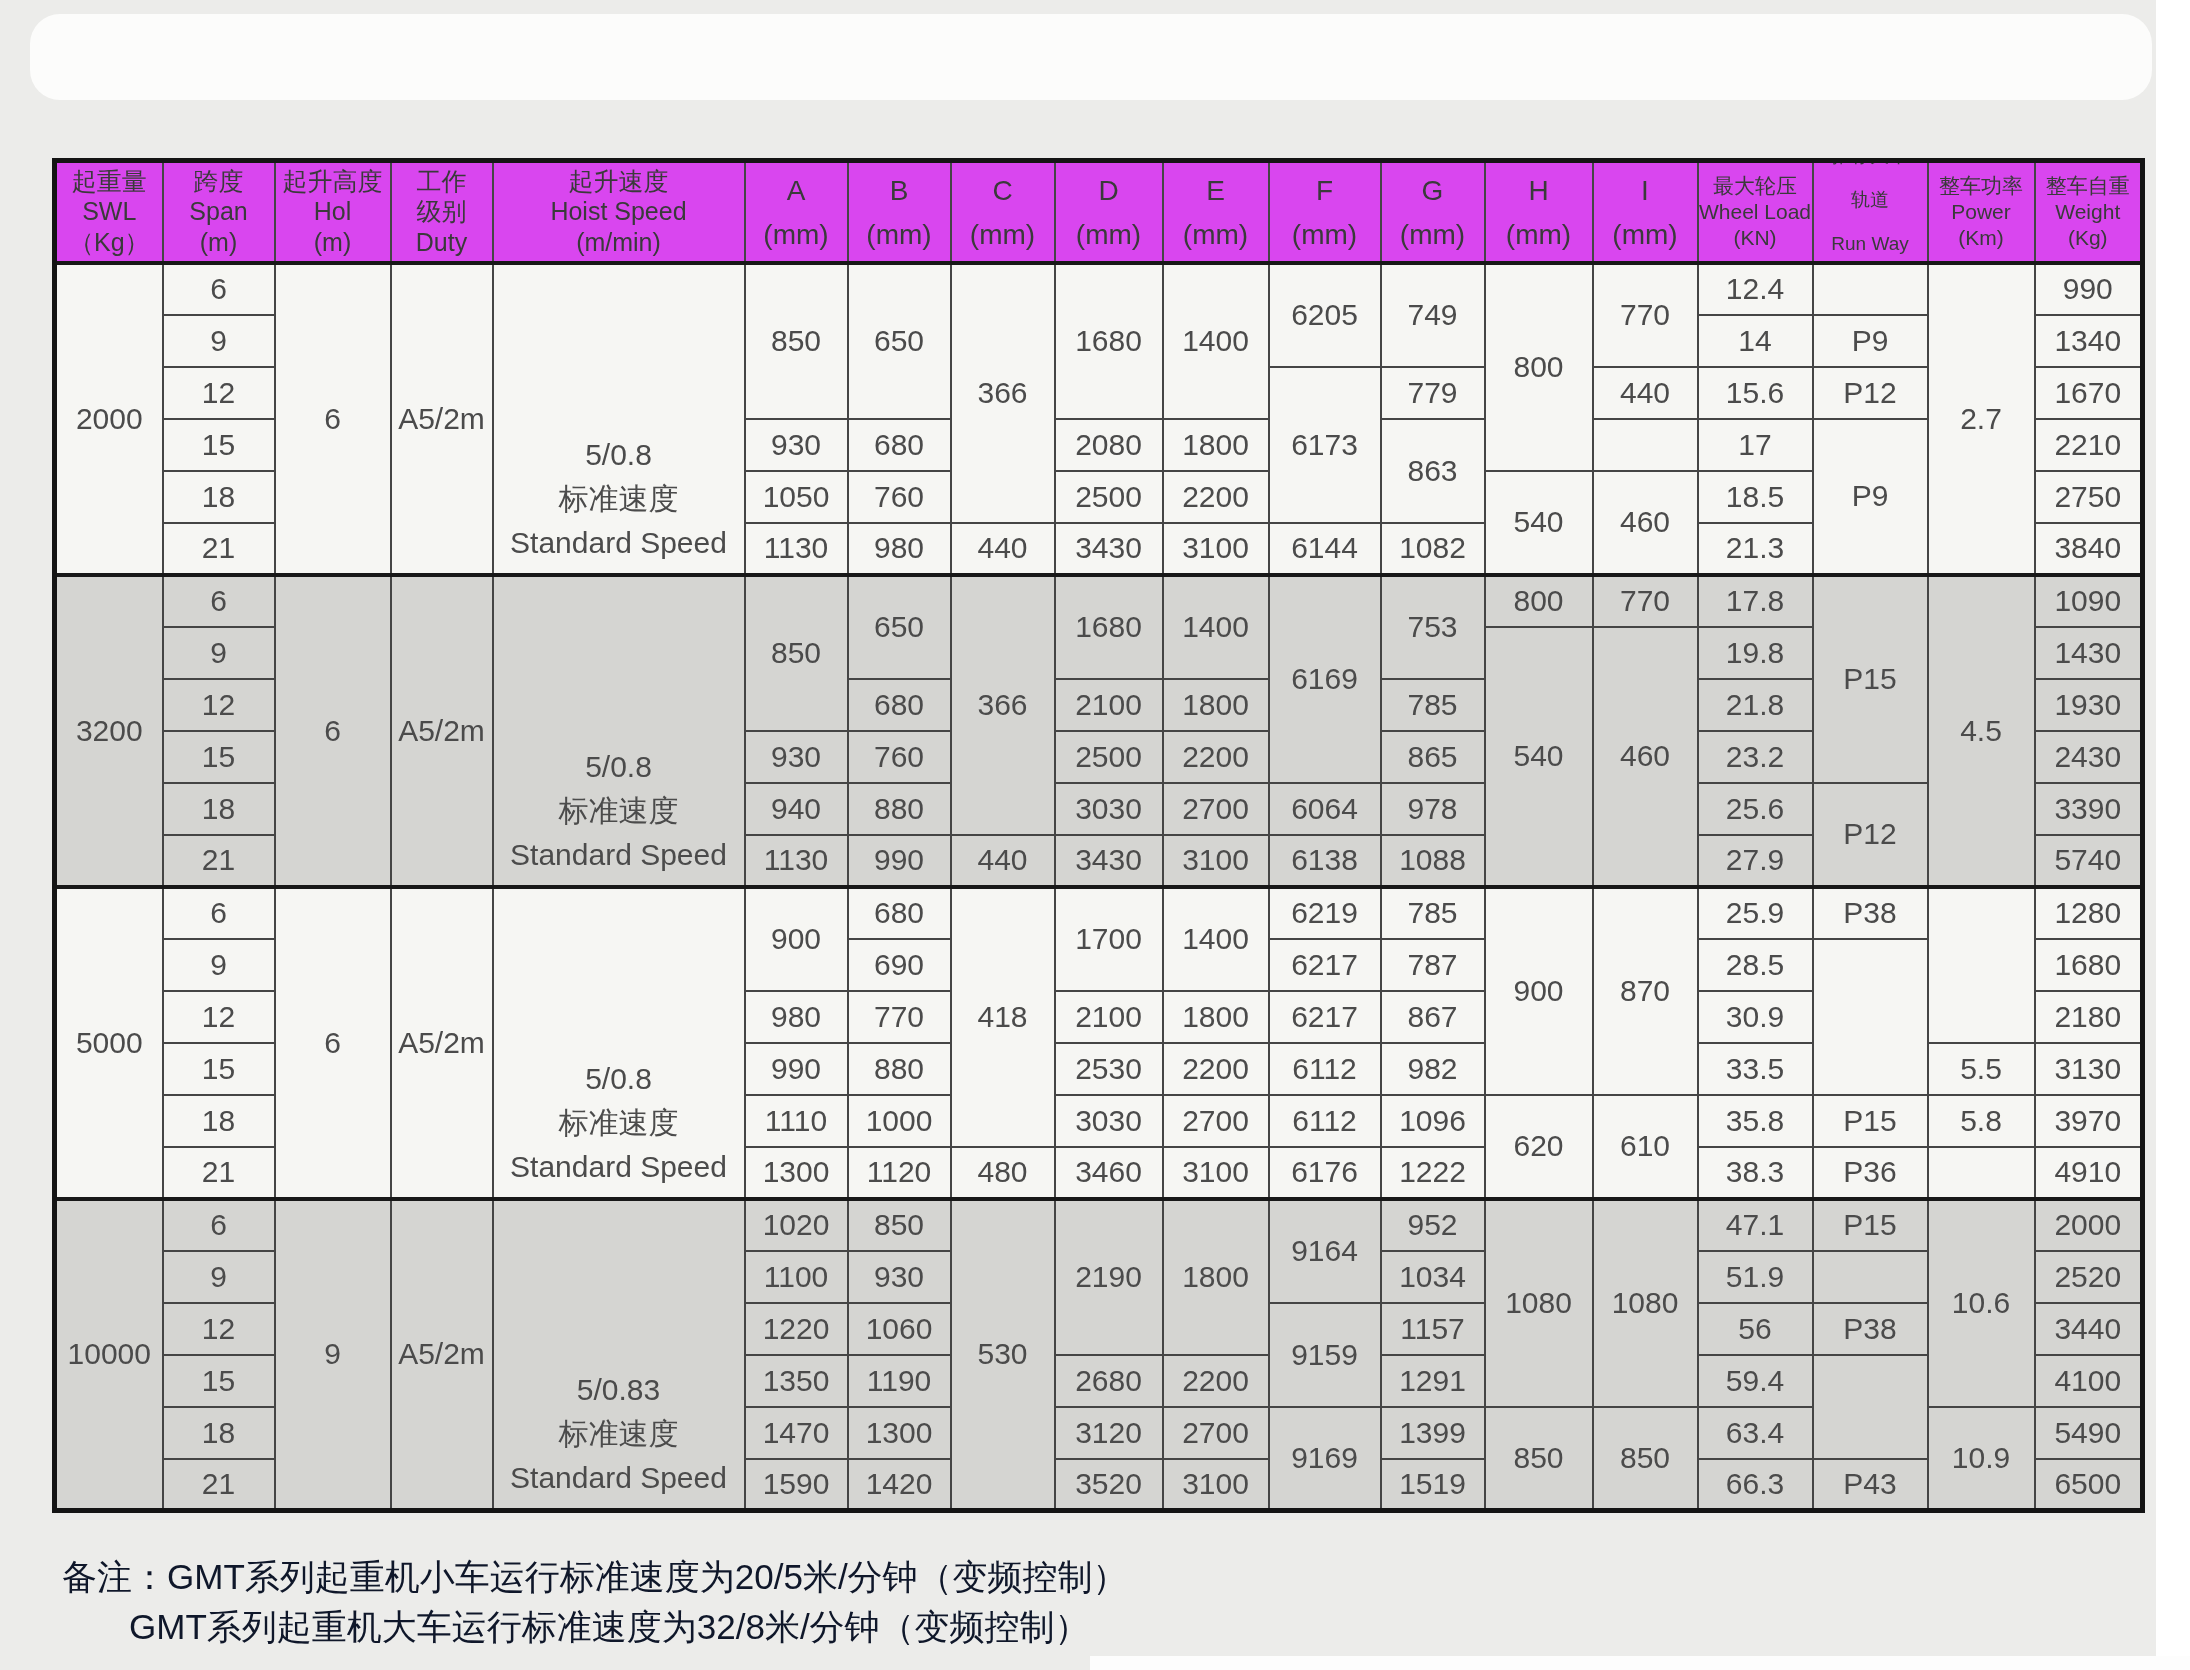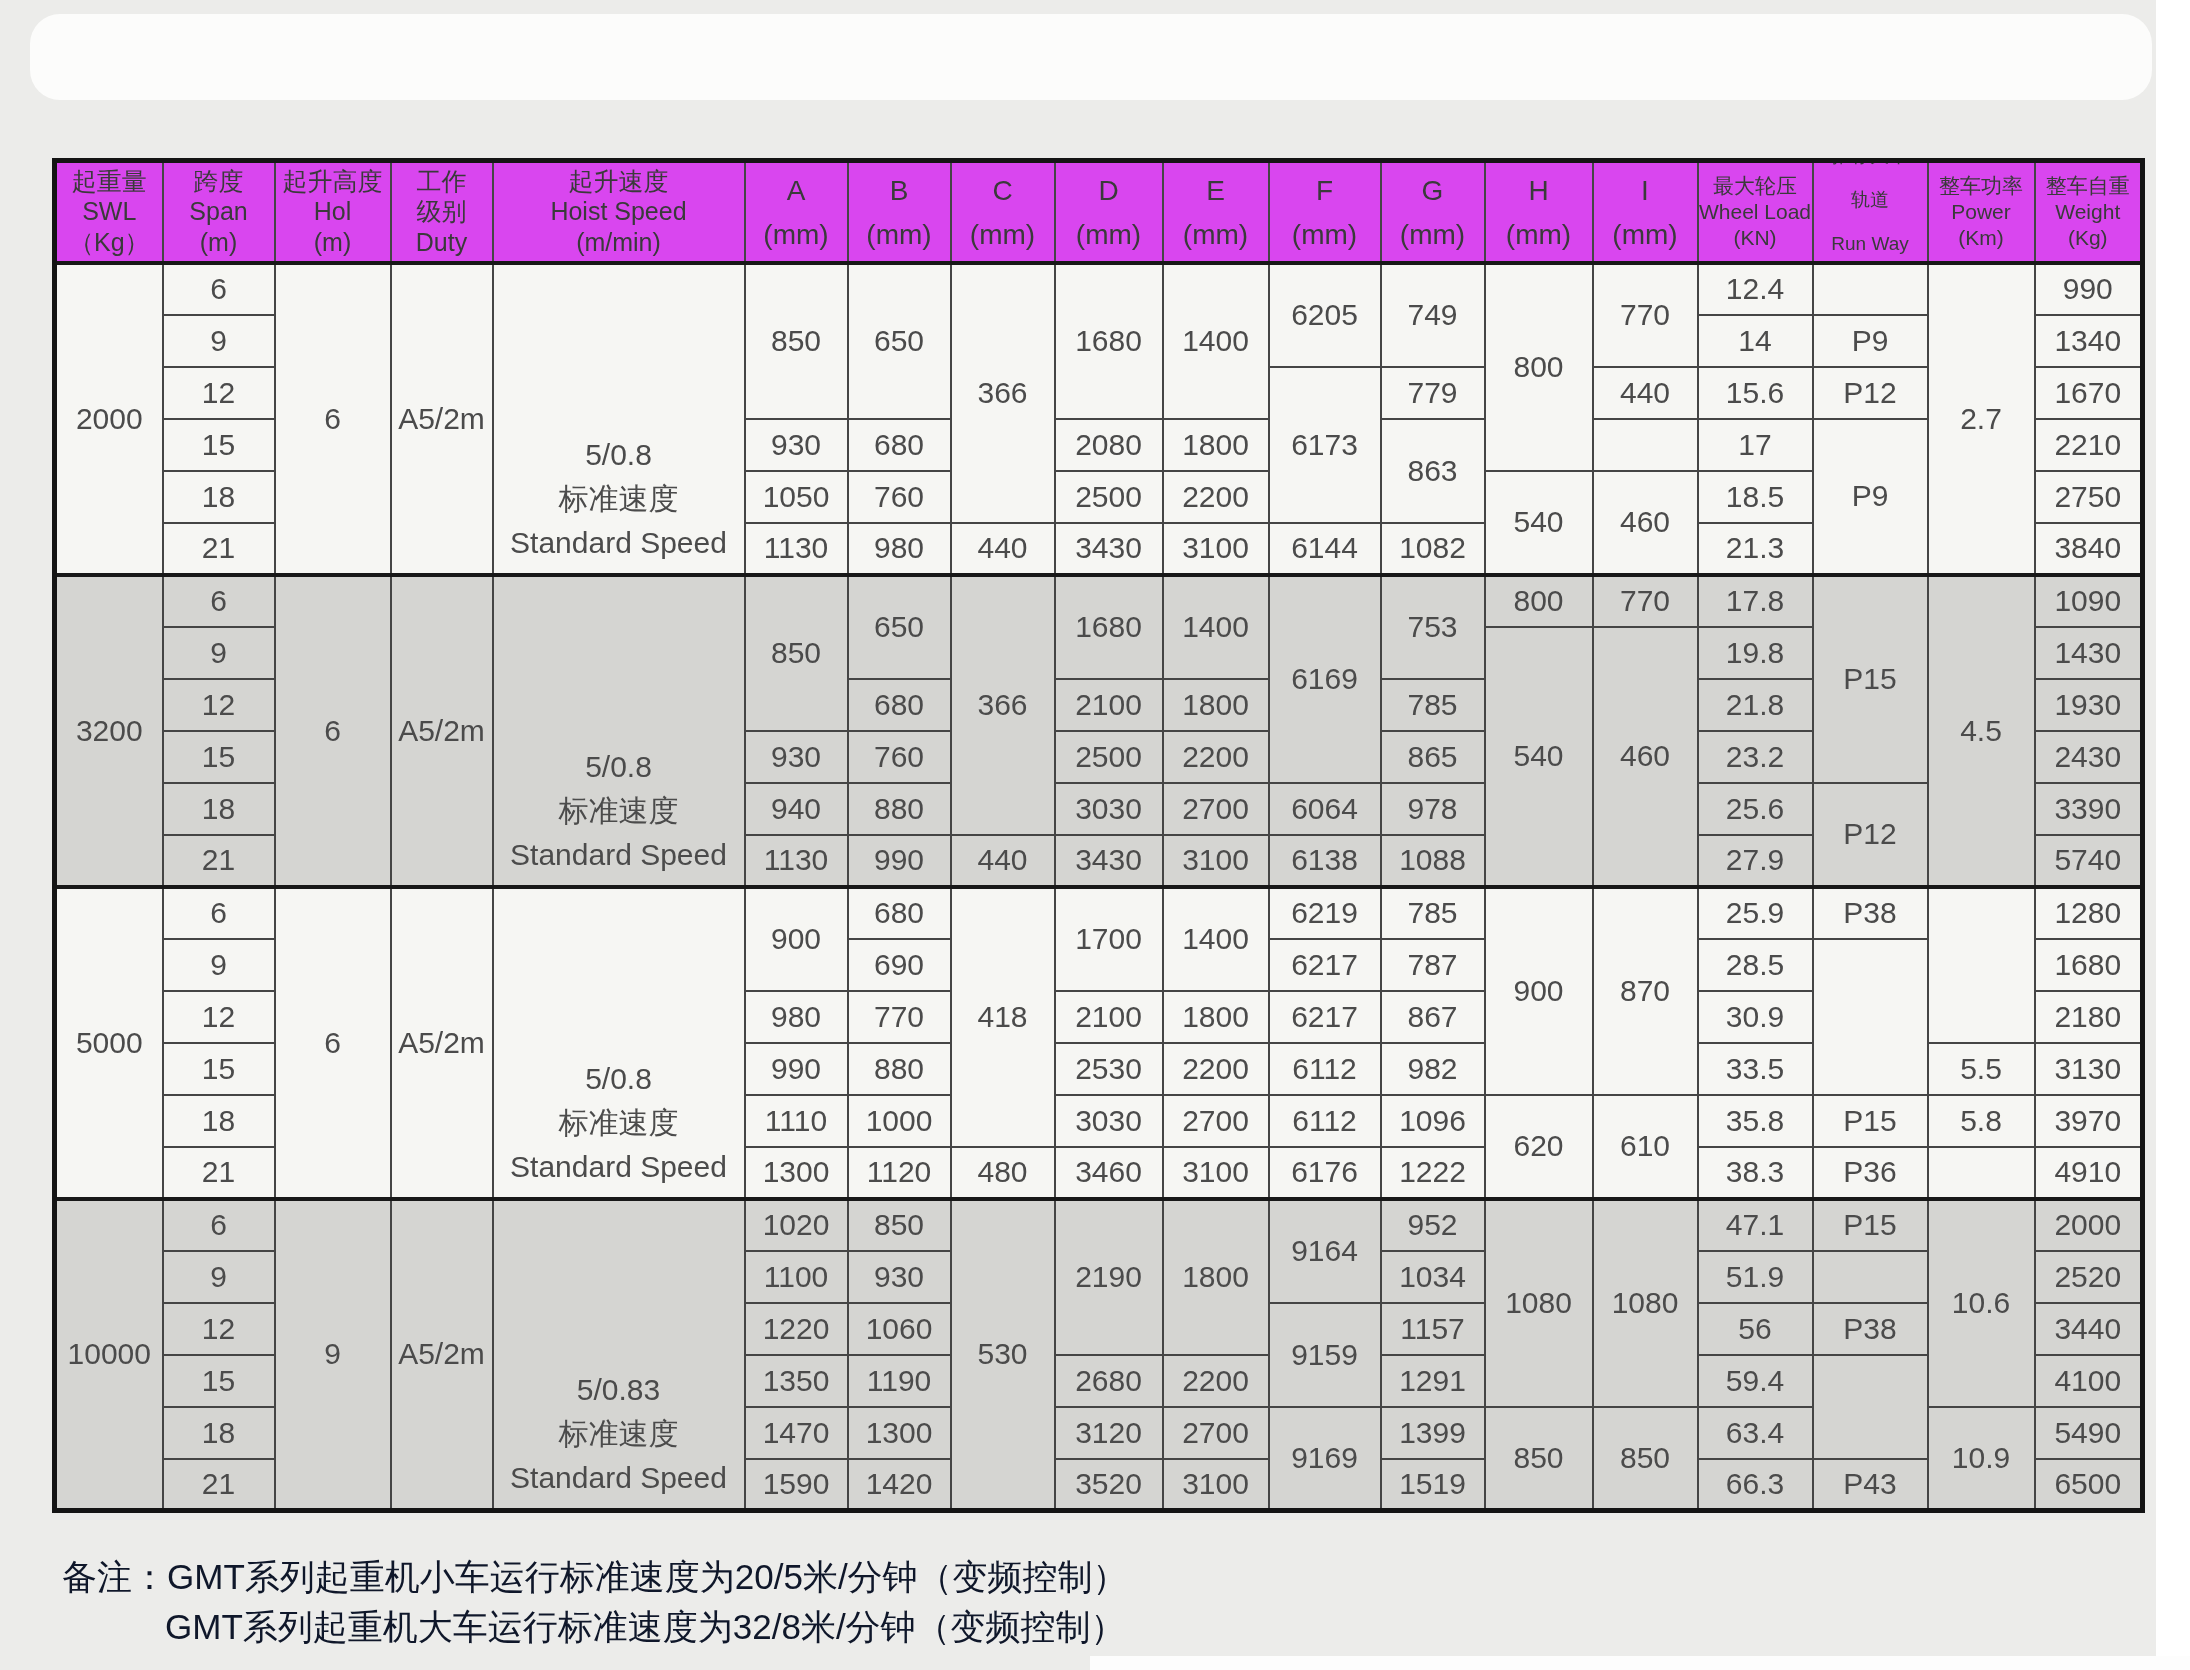--- a/index.html
+++ b/index.html
@@ -38,21 +38,21 @@
   th.small .hl { font-size:21px; }
   th.xsmall .hl { font-size:19px;margin-top:20px; }
   .spec tbody tr { height:52px; }
   .spec td { font-size:30px; color:#4b4b4b; }
   tr.g-white td { background:#f6f6f3; }
   tr.g-gray td { background:#d5d5d2; }
   tr.gstart td { border-top:4px solid #181818; }
   td.speed-cell { vertical-align:bottom; padding-bottom:8px; }
   td.speed-cell .sp { line-height:44px; }
   .notes { position:absolute; left:62px; top:1552px; color:#0f172a; font-size:35px; line-height:1.44; }
-  .note-line2 { margin-left:103px; }
+  .note-line2 { margin-left:67px; }
 </style>
 </head>
 <body>
 
 <div class="page">
   <div class="edge-right"></div>
   <div class="edge-bottom"></div>
   <div class="banner"></div>
 
   <table class="spec">

